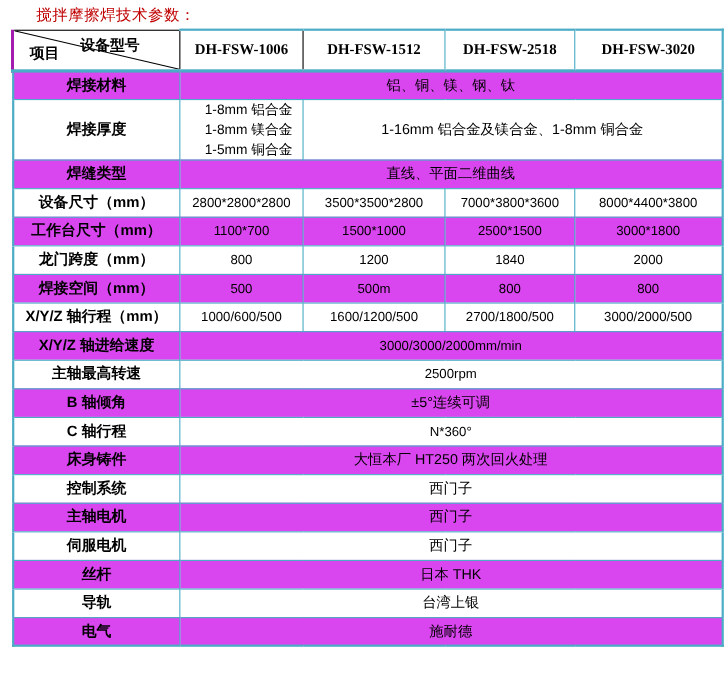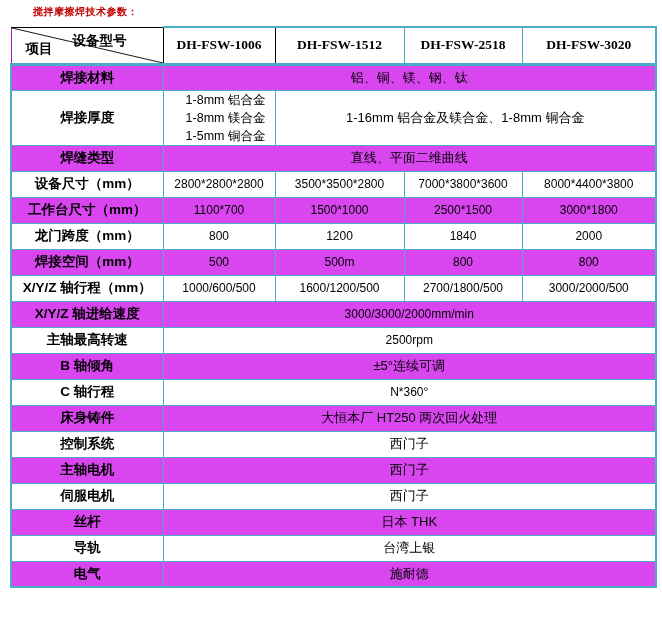--- a/index.html
+++ b/index.html
@@ -1,29 +1,29 @@
 <!DOCTYPE html>
 <html><head>
 <meta charset="utf-8">
 <style>
   html,body{margin:0;padding:0;background:#ffffff;}
   body{width:662px;height:619px;position:relative;overflow:hidden;
        font-family:"Liberation Sans","DejaVu Sans",sans-serif;color:#000;}
-  .page-title{position:absolute;left:33px;top:5px;font-size:10px;font-weight:bold;
+  .page-title{position:absolute;left:33px;top:5px;font-size:14px;font-weight:normal;
               color:#c00000;letter-spacing:0.5px;}
   table.spec{position:absolute;left:10px;top:26px;width:645px;border-collapse:collapse;
              table-layout:fixed;}
   col.c0{width:152px;} col.c1{width:112px;} col.c2{width:129px;}
   col.c3{width:118px;} col.c4{width:134px;}
   th,td{box-sizing:border-box;padding:0;text-align:center;vertical-align:middle;}
   
   th{height:37px;border:1px solid #4bacc6;border-top:2px solid #4bacc6;
      border-bottom:3px solid #4bacc6;background:#fff;
      font-family:"Liberation Serif","DejaVu Serif",serif;font-size:13.5px;font-weight:bold;}
-  th.th-corner{border-top:1px solid #000;border-left:1px solid #a21caf;border-right:1px solid #000;
+  th.th-corner{border-top:1px solid #000;border-left:3px solid #a21caf;border-right:1px solid #000;
                position:relative;padding:0;}
   th.th-m0{border-left:1px solid #000;border-right:1px solid #000;margin-left:32px;}
   th.th-m1{border-left:1px solid #000;margin-top:24px;}
   th.th-m3{border-right:2px solid #4bacc6;}
   .corner-top{position:absolute;top:4px;right:36px;
               font-family:"Liberation Sans",sans-serif;font-size:13.5px;font-weight:bold;}
   .corner-bottom{position:absolute;bottom:5px;left:14px;
               font-family:"Liberation Sans",sans-serif;font-size:13.5px;font-weight:bold;}
   .diag{position:absolute;left:0;top:0;width:100%;height:100%;display:block;}
   

